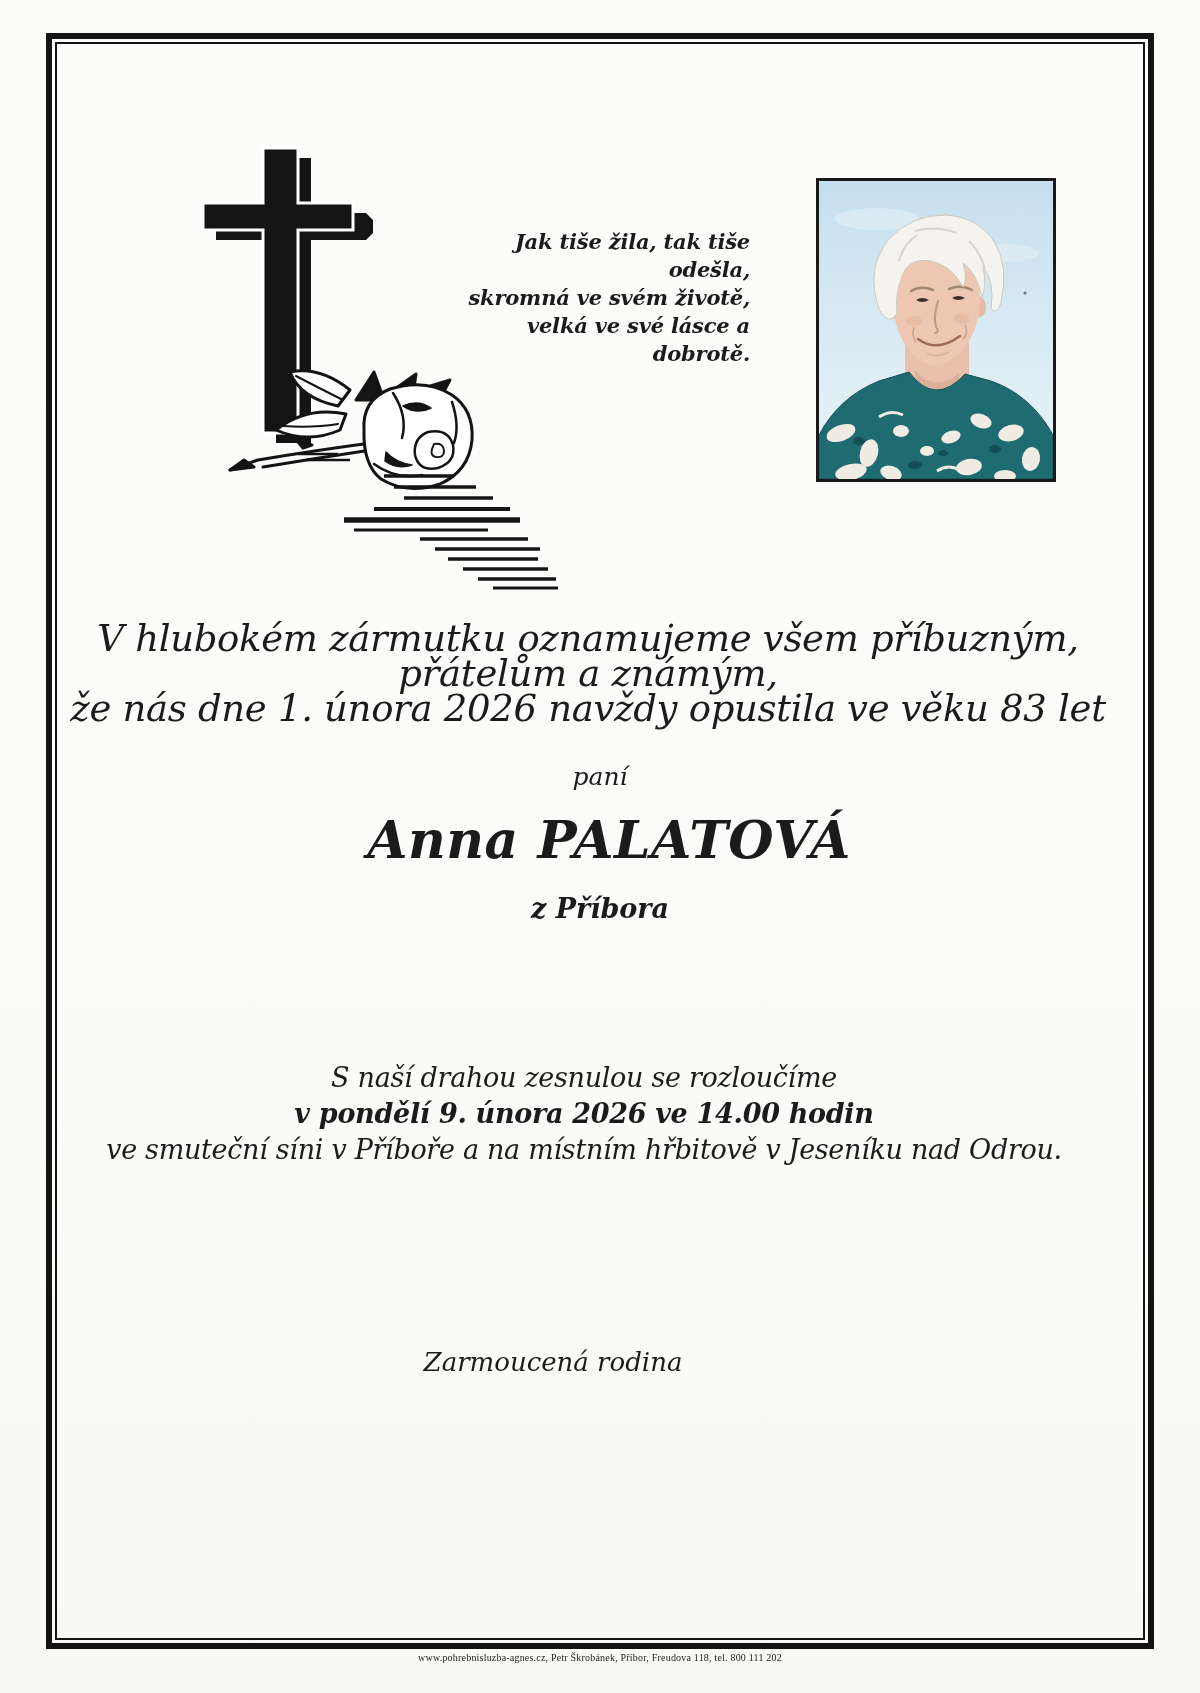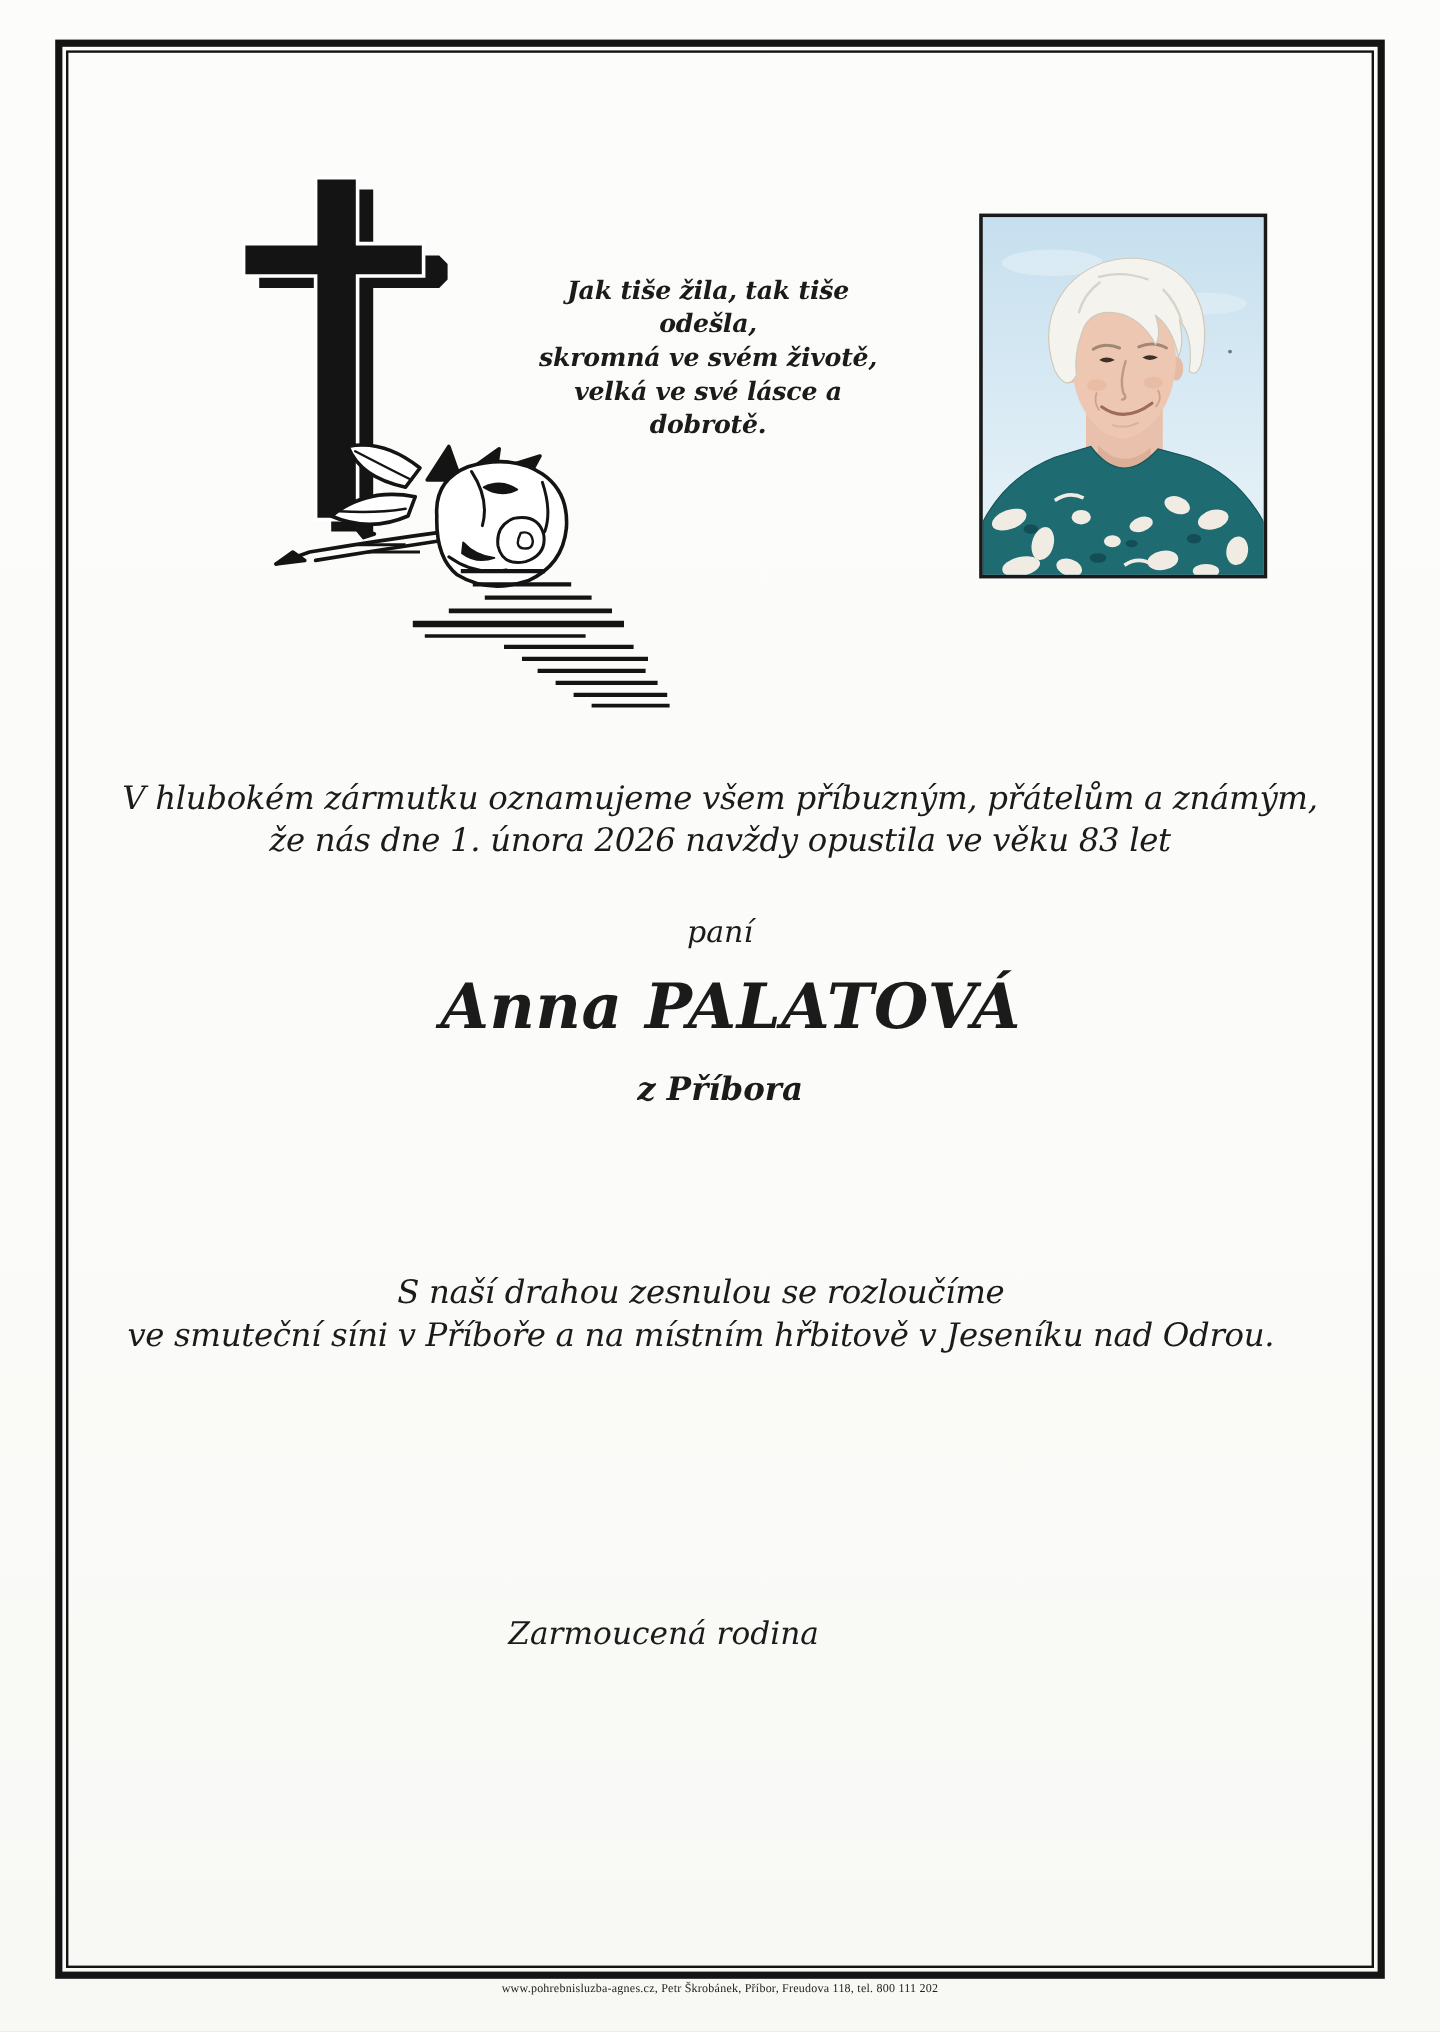--- a/index.html
+++ b/index.html
@@ -37,26 +37,26 @@
     position:absolute;left:816px;top:178px;width:240px;height:304px;
     border:3px solid #1a1a1a;background:#cfe4f0;
   }
   .photo svg{display:block;width:100%;height:100%;}
   
   .txt{position:absolute;text-align:center;font-style:italic;}
   .verse{
     left:430px;top:228px;width:320px;
     font-size:21px;line-height:28px;font-weight:bold;
     letter-spacing:-0.2px;
+    text-align:right;
   }
   .announcement{
-    left:80px;top:621px;width:1040px;
-    font-size:27px;line-height:35px;
+    left:68px;top:621px;width:1040px;
+    font-size:37px;line-height:35px;
     letter-spacing:-0.3px;
-    margin-top:27px;
   }
   .honorific{left:80px;top:762px;width:1040px;font-size:25px;}
   .deceased-name{
     left:89px;top:810px;width:1040px;
     font-size:52px;line-height:60px;font-weight:bold;letter-spacing:0.5px;
   }
   .residence{left:80px;top:893px;width:1040px;font-size:27px;font-weight:bold;}
   .farewell{
     left:64px;top:1060px;width:1040px;
     font-size:27px;line-height:36px;letter-spacing:-0.3px;
@@ -205,20 +205,21 @@
     <div>V hlubokém zármutku oznamujeme všem příbuzným, přátelům a známým,</div>
     <div>že nás dne 1. února 2026 navždy opustila ve věku 83 let</div>
   </div>
 
   <div class="txt honorific">paní</div>
   <div class="txt deceased-name">Anna PALATOVÁ</div>
   <div class="txt residence">z Příbora</div>
 
   <div class="txt farewell">
     <div>S naší drahou zesnulou se rozloučíme</div>
+    <div class="strong">v pondělí 9. února 2026 ve 14.00 hodin</div>
     <div>ve smuteční síni v Příboře a na místním hřbitově v Jeseníku nad Odrou.</div>
   </div>
 
   <div class="txt signature">Zarmoucená rodina</div>
 
   <div class="txt footer">www.pohrebnisluzba-agnes.cz, Petr Škrobánek, Příbor, Freudova 118, tel. 800 111 202</div>
 
 </div>
 
 </body></html>

